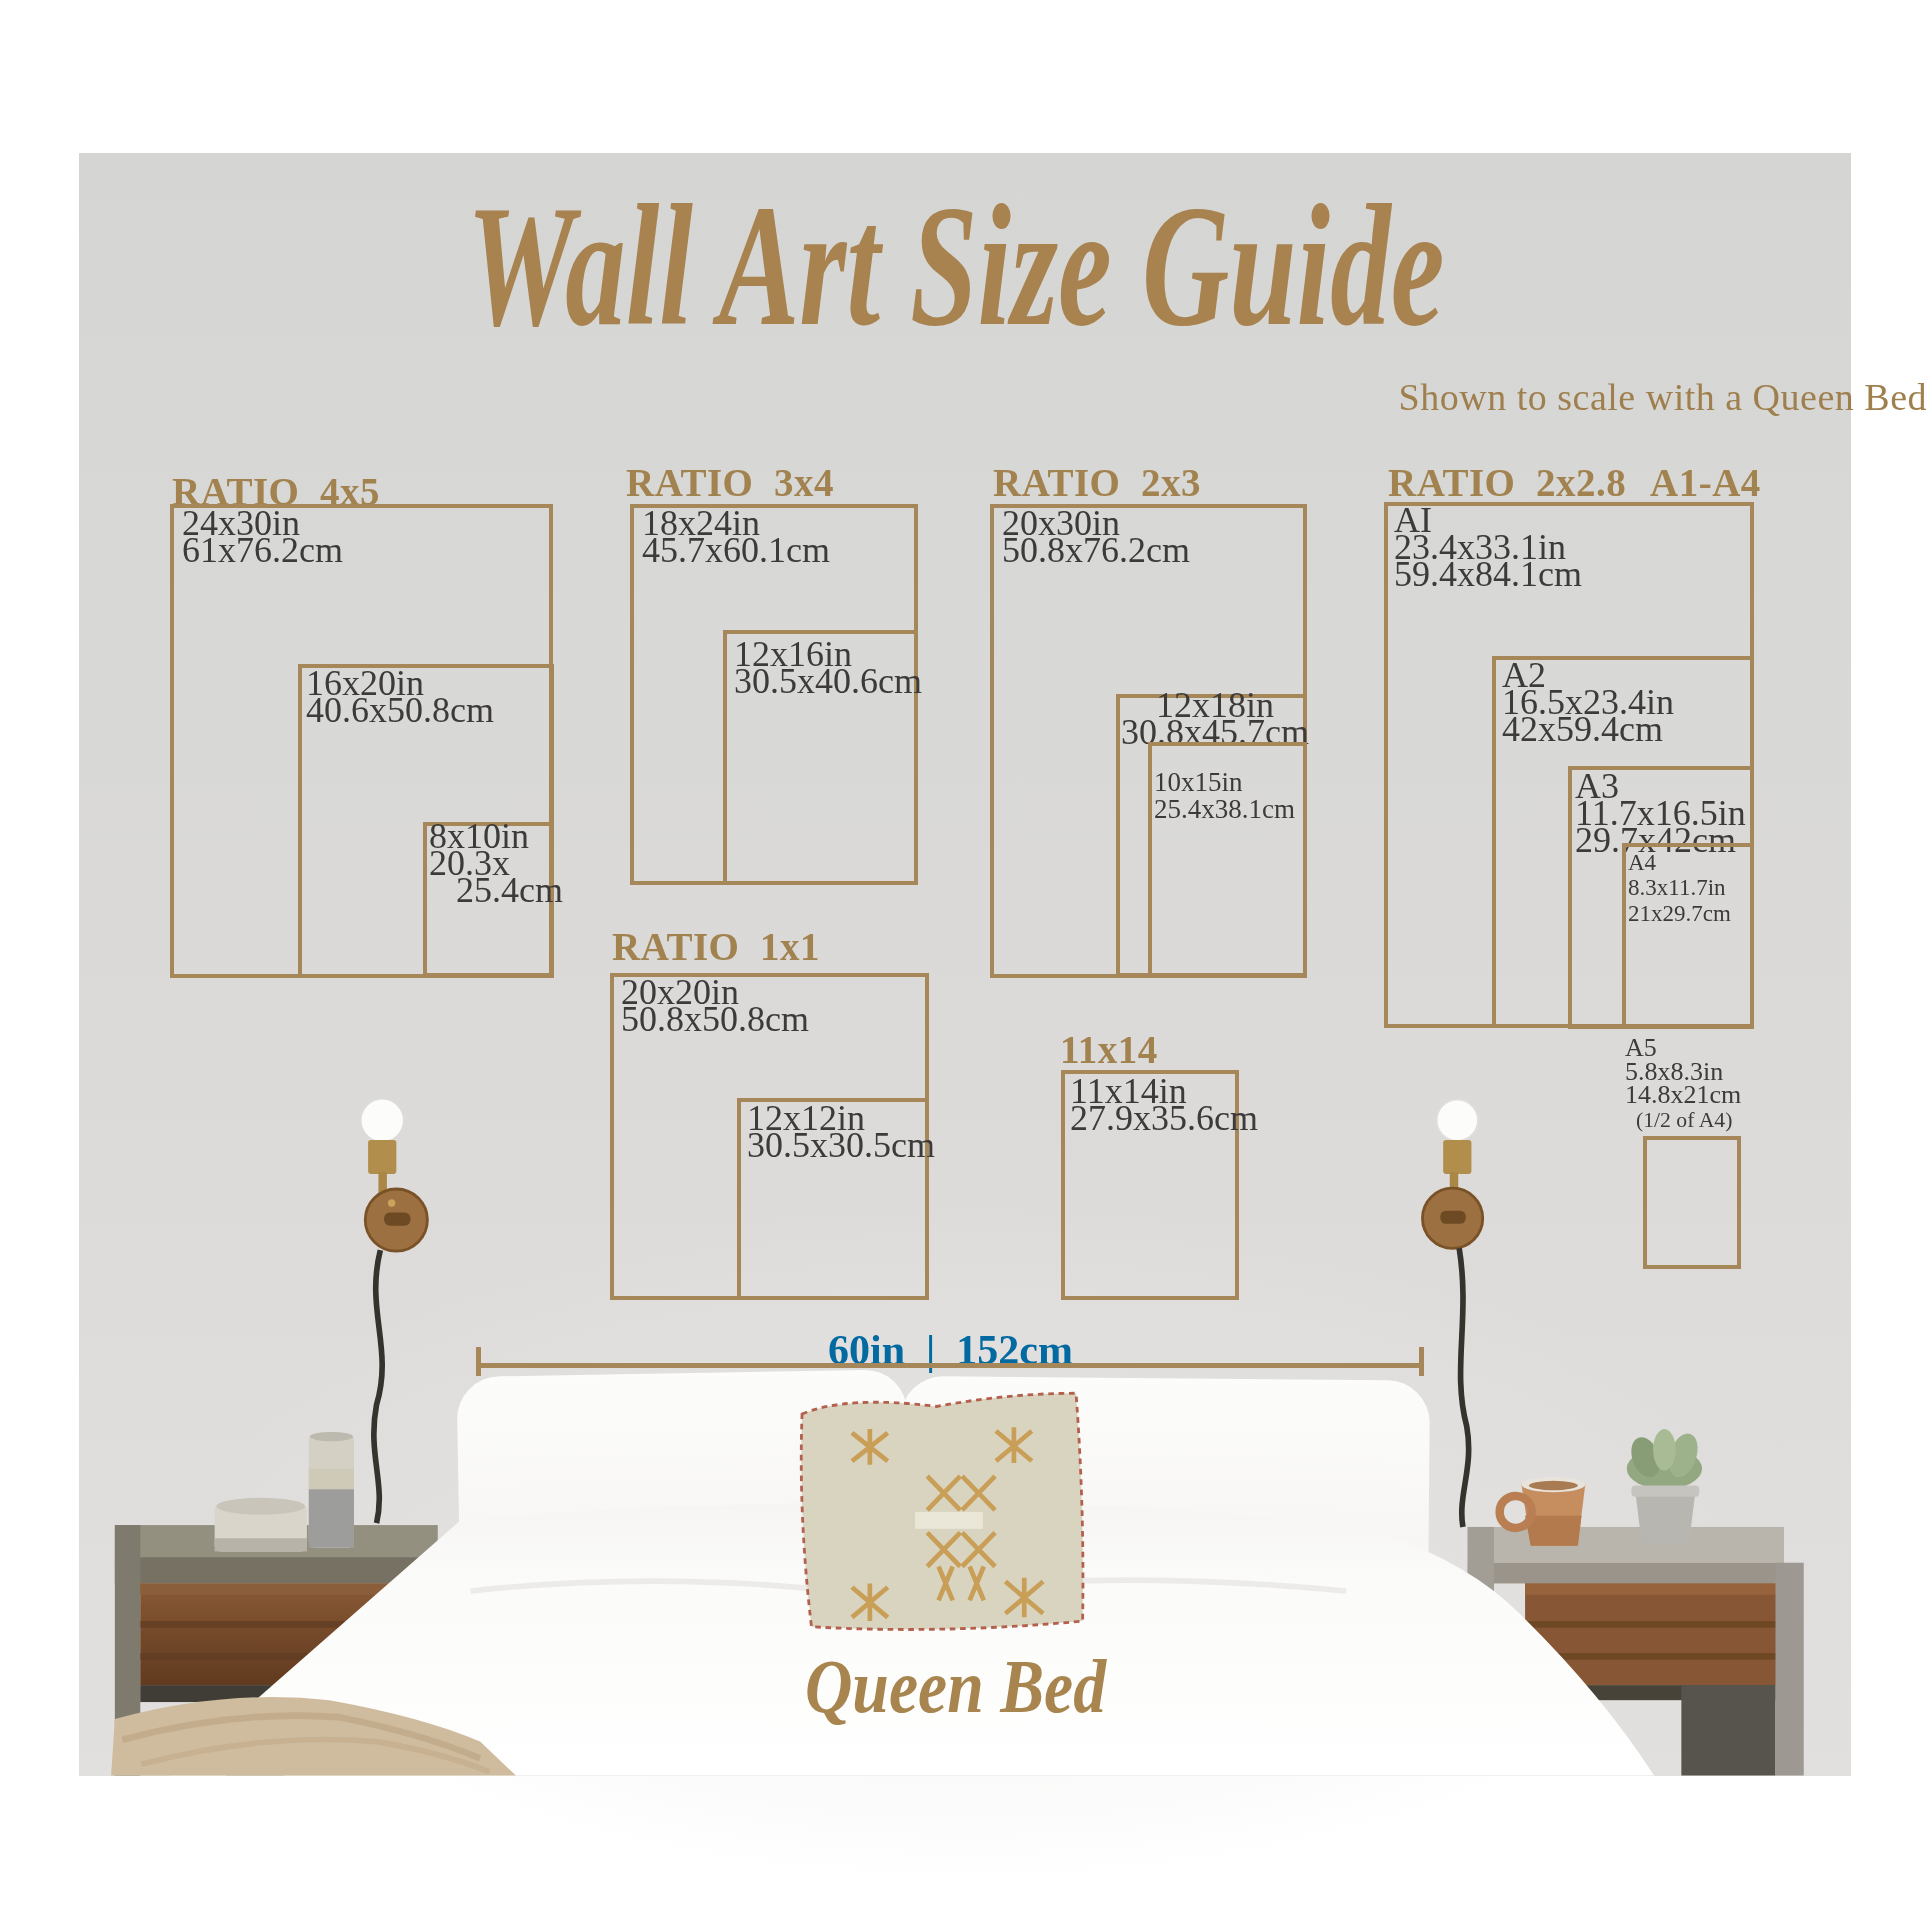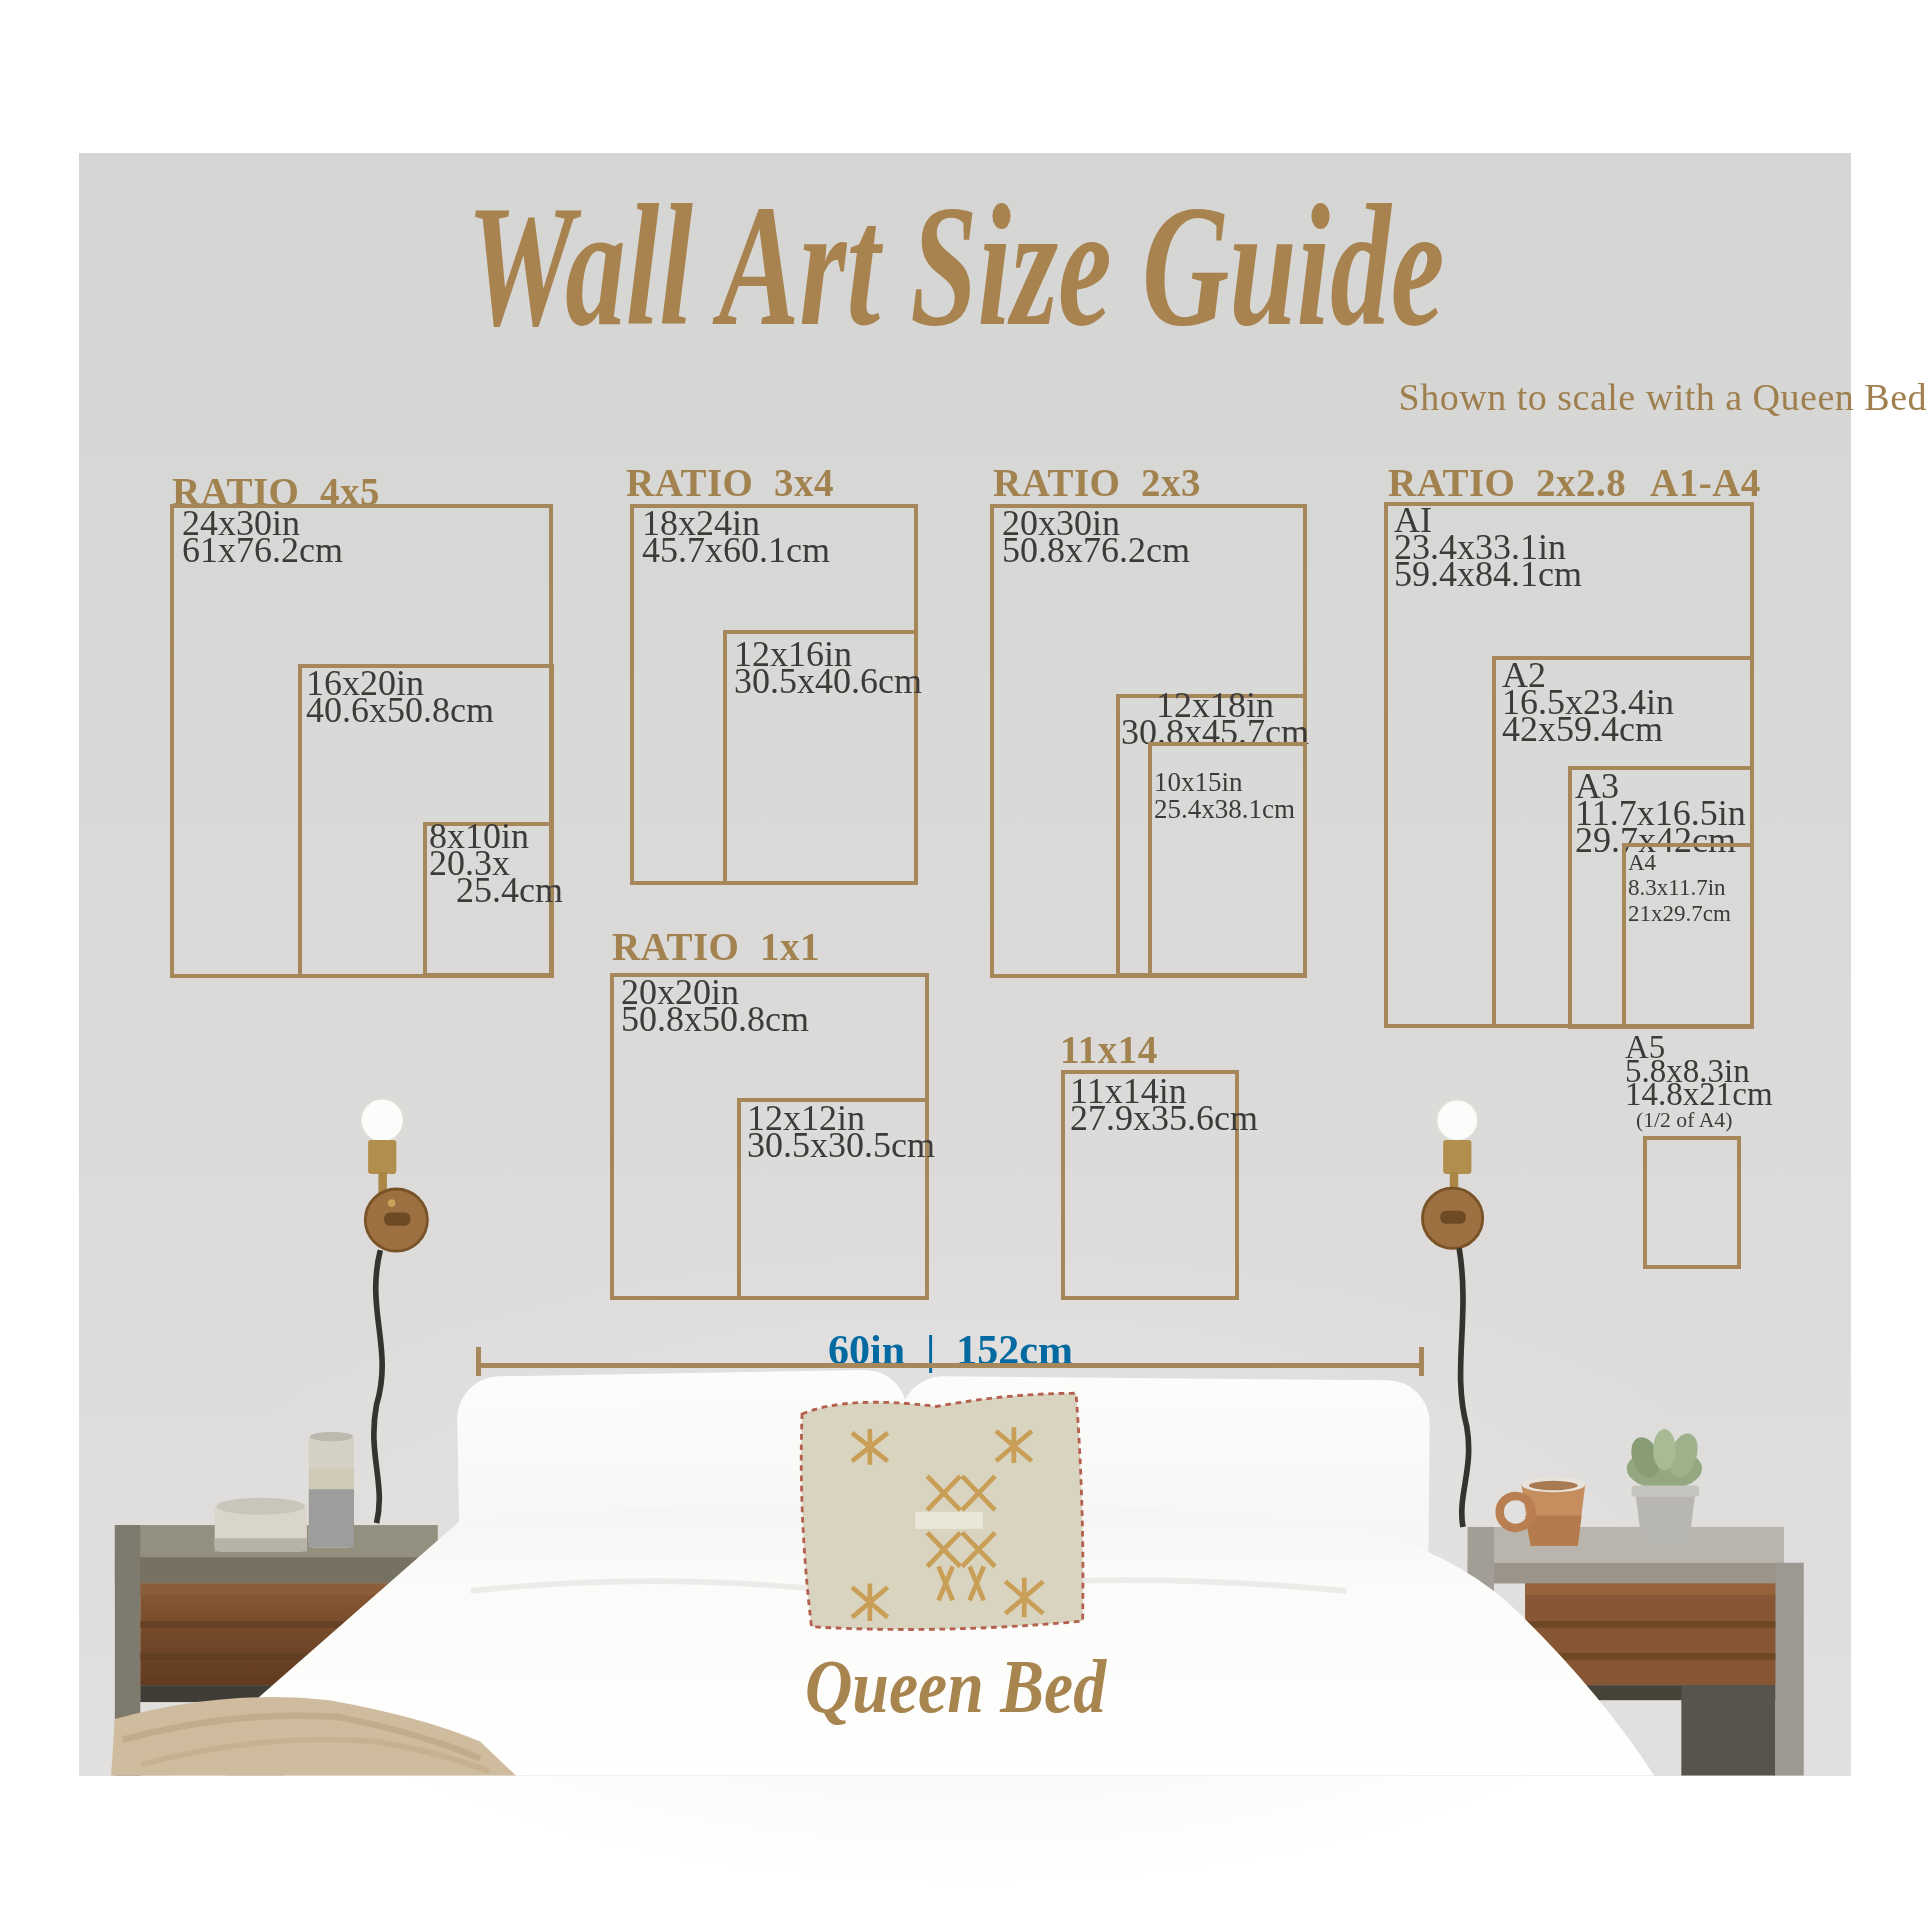--- a/index.html
+++ b/index.html
@@ -198,21 +198,21 @@
 <div class="lbl" style="left:1502px;top:662px;">A2<br>16.5x23.4in<br>42x59.4cm</div>
 
 <div class="gbox" style="left:1568px;top:766px;width:186px;height:263px;"></div>
 
 <div class="lbl" style="left:1575px;top:773px;">A3<br>11.7x16.5in<br>29.7x42cm</div>
 
 <div class="gbox" style="left:1622px;top:843px;width:132px;height:185px;"></div>
 
 <div class="lbl" style="left:1628px;top:850px;font-size:23px;line-height:25.4px;">A4<br>8.3x11.7in<br>21x29.7cm</div>
 
-<div class="lbl" style="left:1625px;top:1036px;font-size:33px;line-height:23.5px;">A5<br>5.8x8.3in<br>14.8x21cm</div>
+<div class="lbl" style="left:1625px;top:1036px;font-size:26px;line-height:23.5px;">A5<br>5.8x8.3in<br>14.8x21cm</div>
 
 <div class="lbl" style="left:1636px;top:1109px;font-size:21.7px;line-height:22.6px;">(1/2 of A4)</div>
 
 <div class="gbox" style="left:1643px;top:1136px;width:98px;height:133px;"></div>
 
 <div class="rhead" style="left:612px;top:927px;">RATIO&nbsp;&nbsp;1x1</div>
 
 <div class="gbox" style="left:610px;top:973px;width:319px;height:327px;"></div>
 
 <div class="lbl" style="left:621px;top:979px;">20x20in<br>50.8x50.8cm</div>

